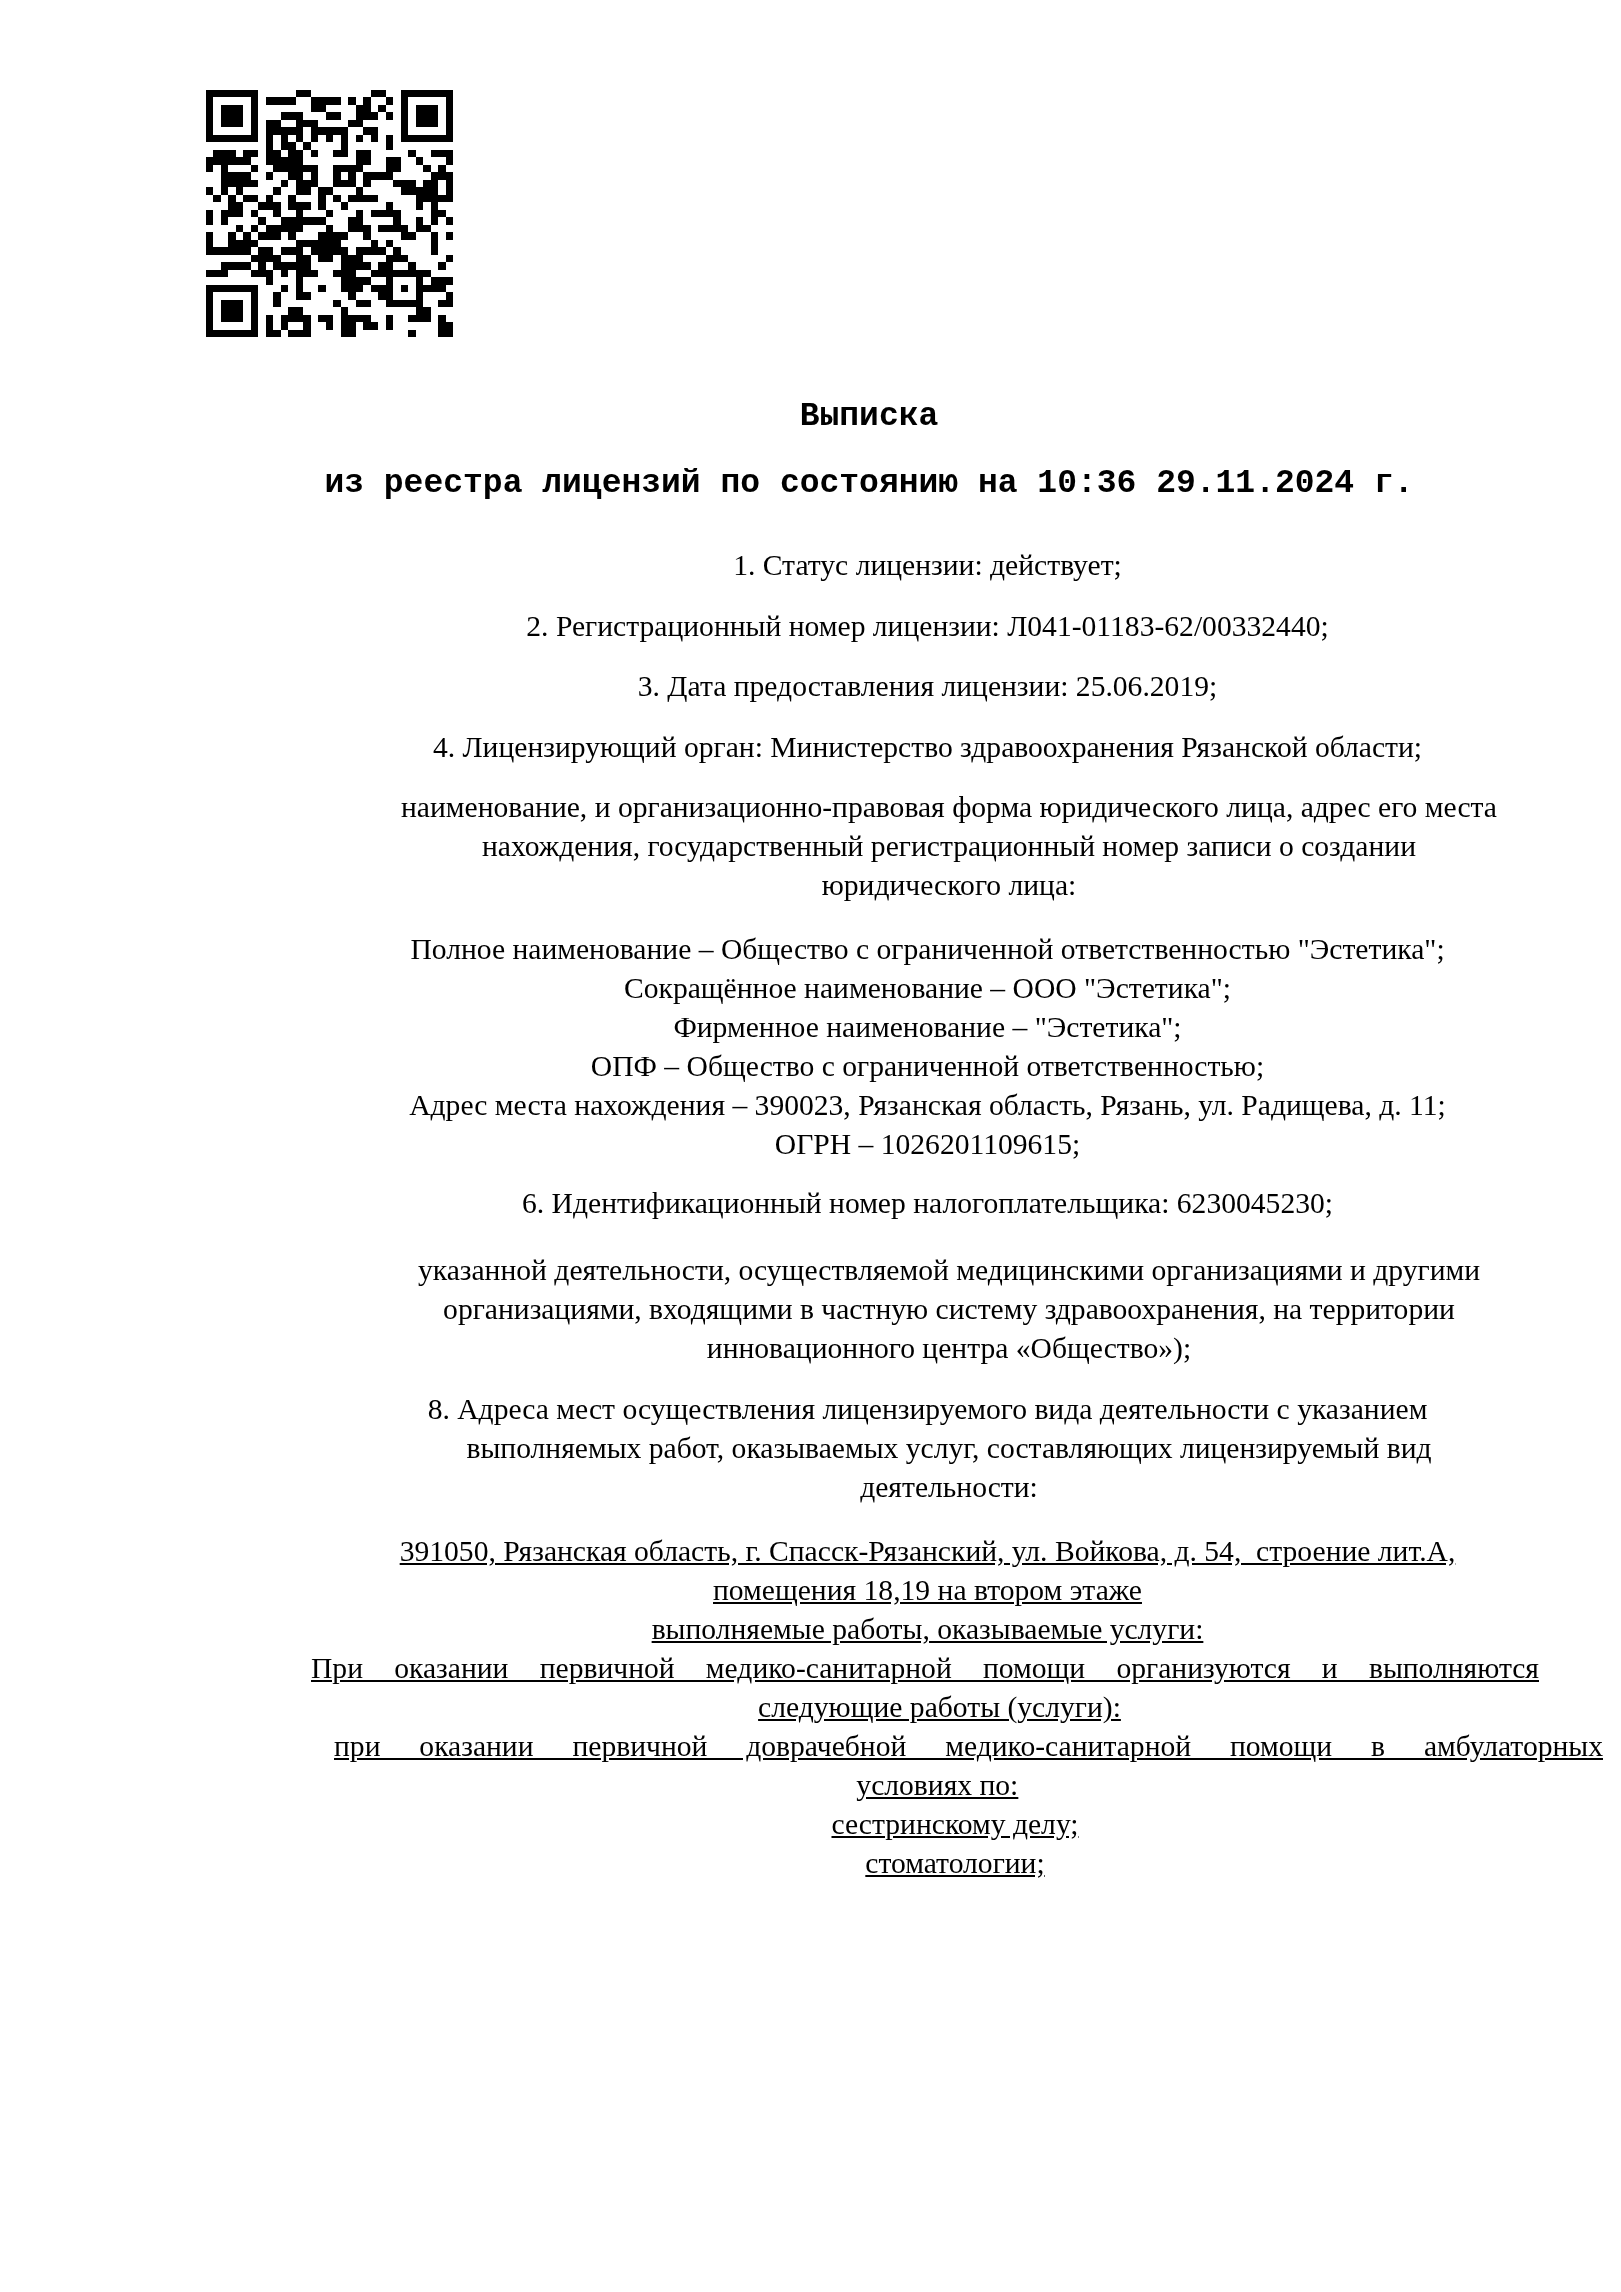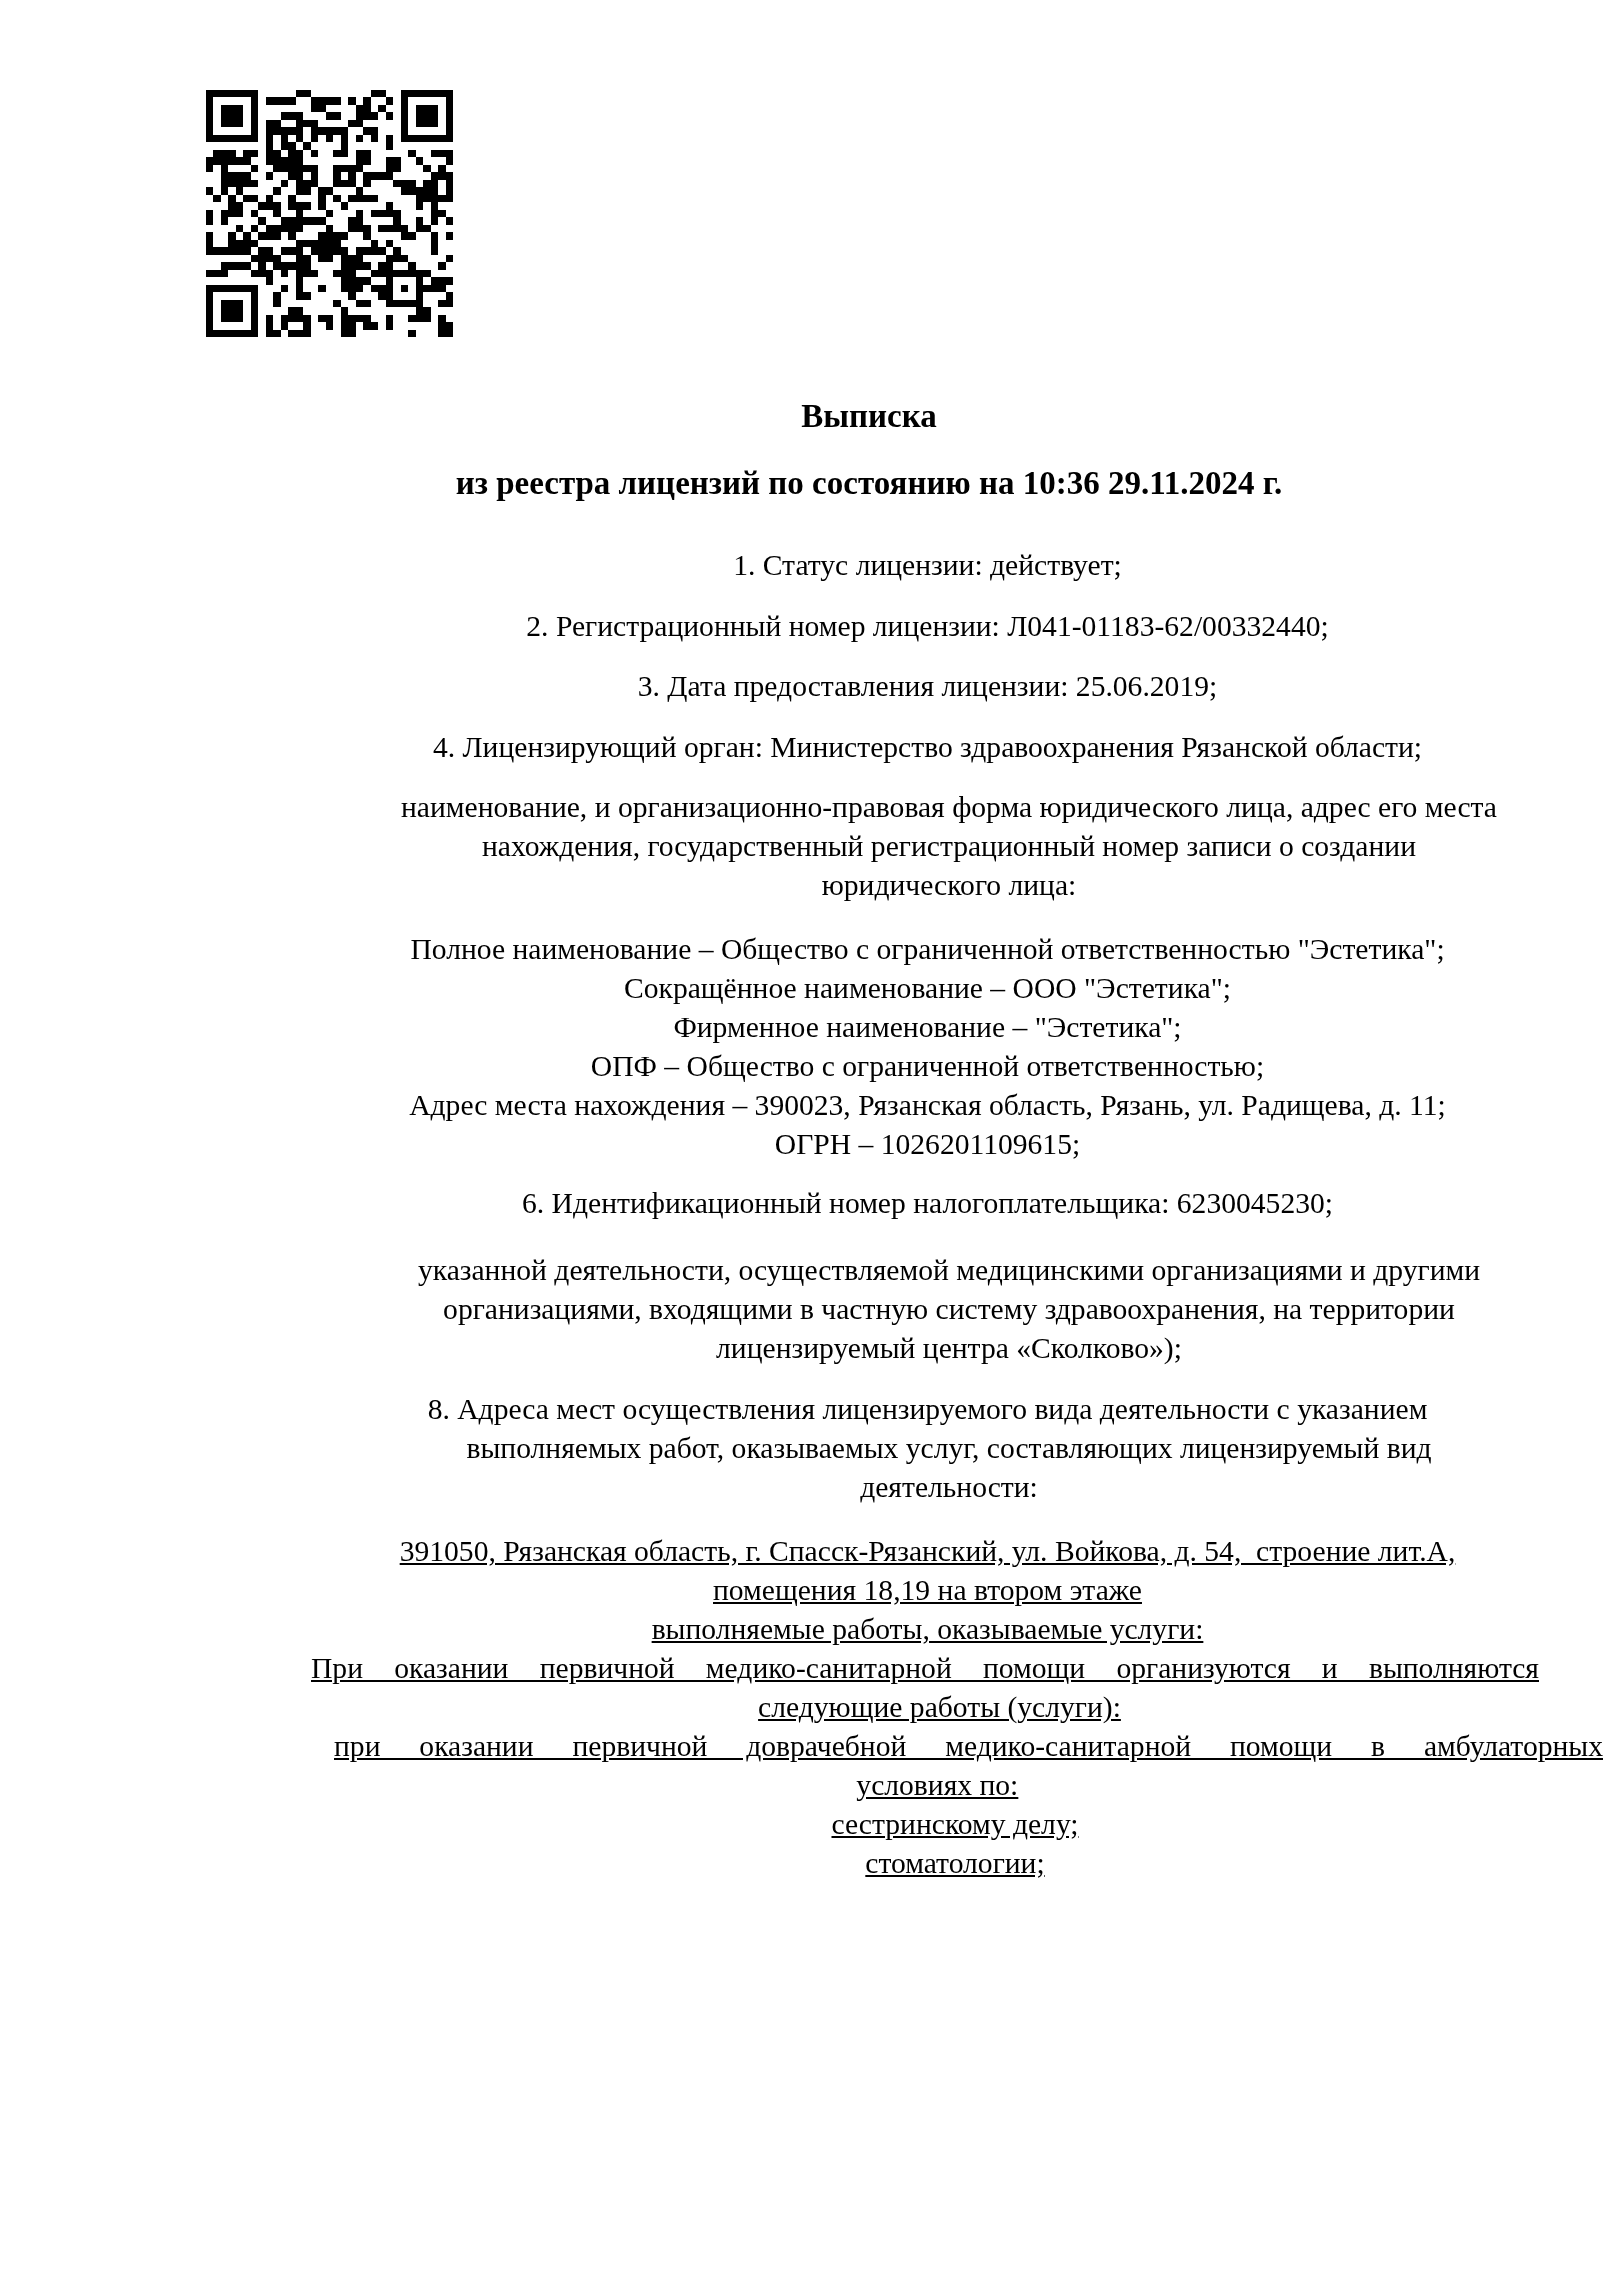--- a/index.html
+++ b/index.html
@@ -7,21 +7,21 @@
     width:1621px;height:2293px;background:#ffffff;position:relative;
     font-family:"Liberation Serif",serif;color:#000;overflow:hidden;
   }
   .qr{position:absolute;left:206px;top:90px;width:247px;height:247px;}
   .doc{
     position:absolute;left:287px;top:394px;width:1281px;
     font-size:29.6px;line-height:39px;
   }
   .title,.subtitle{
     width:1164px;text-align:center;font-weight:bold;
-    font-size:33px;line-height:45px;white-space:pre;
+    font-size:33px;line-height:45px;white-space:pre;font-family:Liberation Mono, monospace;
   }
   .title{margin-bottom:22.4px;}
   .subtitle{margin-bottom:40px;}
   .para{margin-bottom:21.5px;}
   .mb28{margin-bottom:25px;}
   .mb22{margin-bottom:19.7px;}
   .mb31{margin-bottom:28px;}
   .mb25{margin-bottom:22.4px;}
   .mb0{margin-bottom:16px;text-decoration:underline;}
   .ln{white-space:pre;text-align:center;}
@@ -506,21 +506,21 @@
     <div class="ln">ОГРН – 1026201109615;</div>
   </div>
 
   <div class="para mb31">
     <div class="ln">6. Идентификационный номер налогоплательщика: 6230045230;</div>
   </div>
 
   <div class="para mb25">
     <div class="ln ind">указанной деятельности, осуществляемой медицинскими организациями и другими</div>
     <div class="ln ind">организациями, входящими в частную систему здравоохранения, на территории</div>
-    <div class="ln ind">лицензируемый центра «Сколково»);</div>
+    <div class="ln ind">инновационного центра «Общество»);</div>
   </div>
 
   <div class="para mb28">
     <div class="ln">8. Адреса мест осуществления лицензируемого вида деятельности с указанием</div>
     <div class="ln ind">выполняемых работ, оказываемых услуг, составляющих лицензируемый вид</div>
     <div class="ln ind">деятельности:</div>
   </div>
 
   <div class="para mb0">
     <div class="ln">391050, Рязанская область, г. Спасск-Рязанский, ул. Войкова, д. 54,  строение лит.А,</div>

